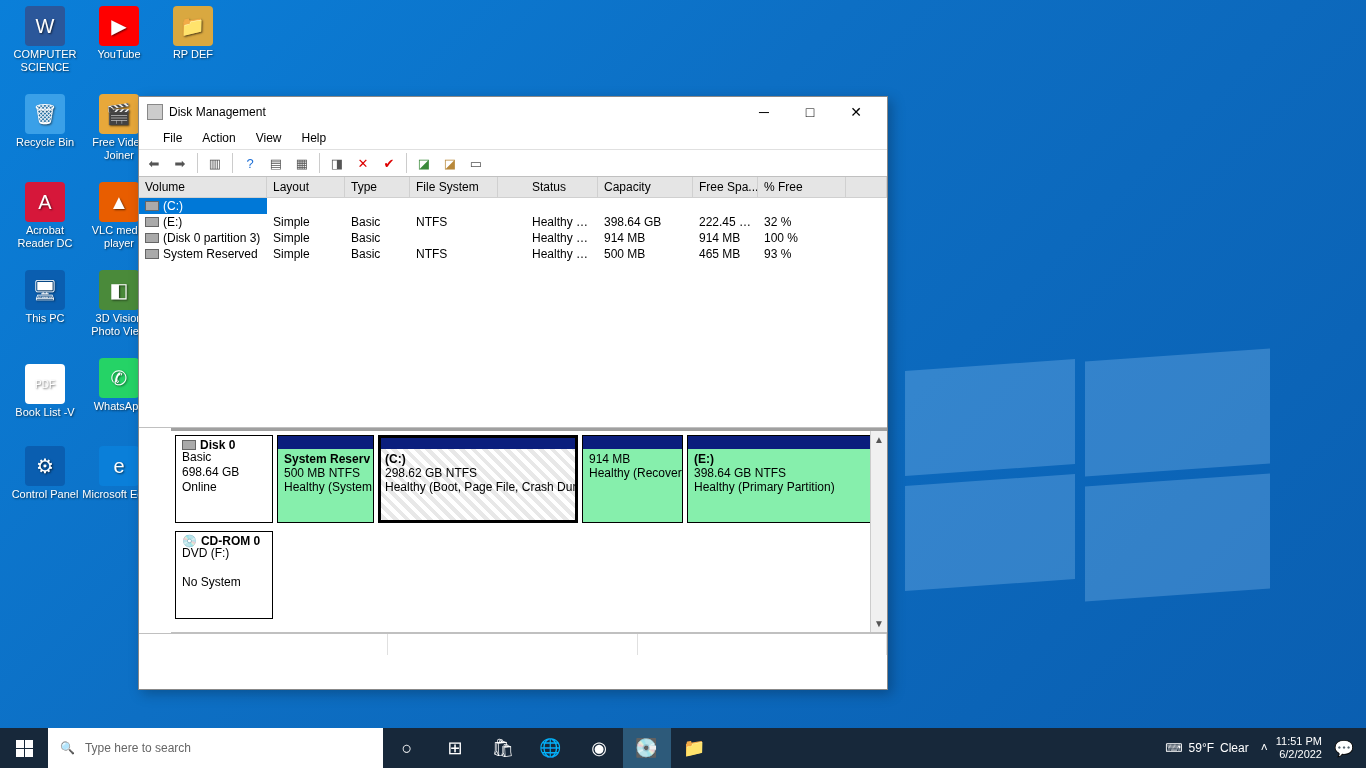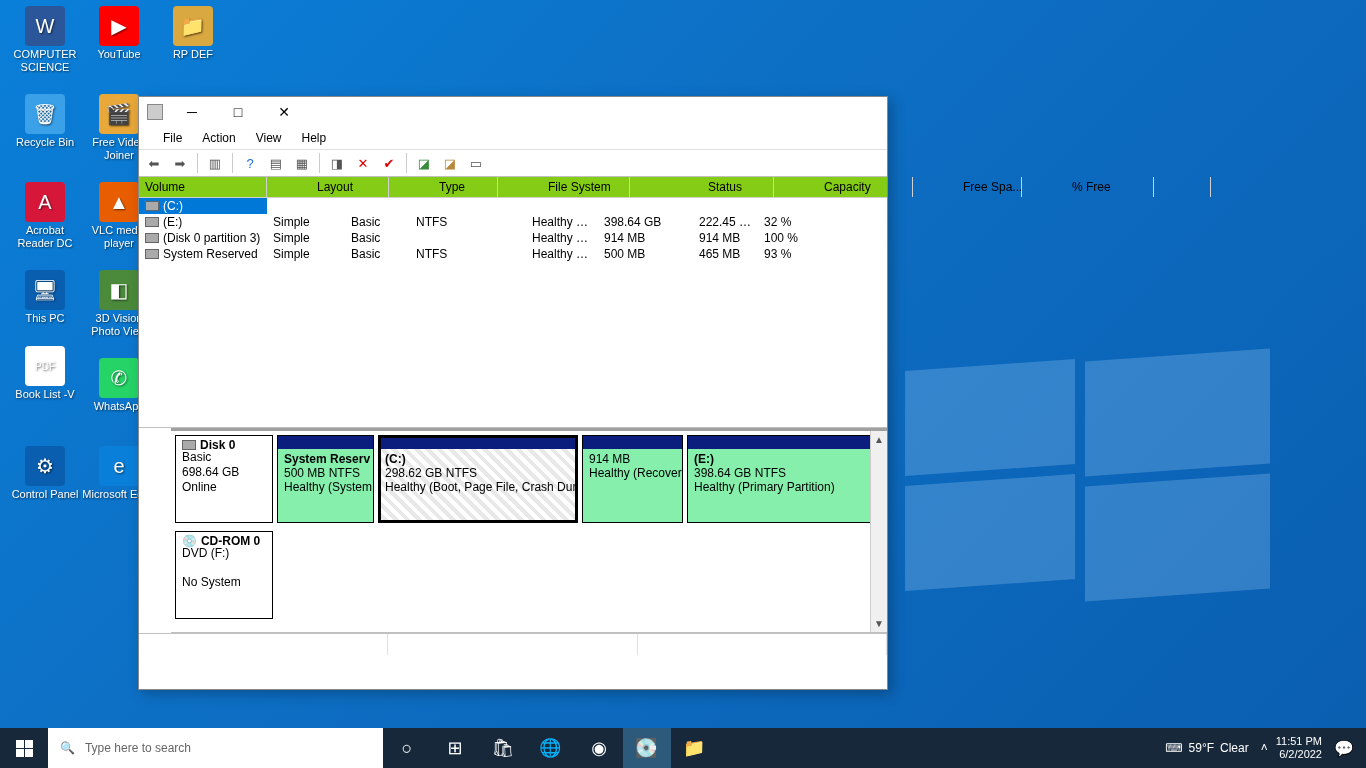--- a/index.html
+++ b/index.html
@@ -41,21 +41,21 @@
   .titlebar .wtitle{ flex:1;}
   .titlebar .wbtn{ width:46px; height:30px; display:flex; align-items:center; justify-content:center; font-size:14px;}
   .menubar{ height:22px; display:flex; align-items:center; padding:0 6px; gap:0;margin-left:8px;}
   .menubar span{ padding:2px 10px;}
   .toolbar{ height:28px; border-top:1px solid #e0e0e0; border-bottom:1px solid #c0c0c0; display:flex; align-items:center; padding:0 4px; gap:4px;}
   .toolbar .tb{ width:22px; height:22px; display:flex; align-items:center; justify-content:center; font-size:13px; color:#555;}
   .toolbar .sep{ width:1px; height:20px; background:#ccc; margin:0 2px;}
 
   
   .vlist{ border-bottom:1px solid #c0c0c0; background:#fff;}
-  .vhead{ display:flex; background:#84cc16; border-bottom:1px solid #d0d0d0;gap:44px;}
+  .vhead{ display:flex; background:#e5e5e5; border-bottom:1px solid #d0d0d0;}
   .vhead div{ border-right:1px solid #d0d0d0; padding:3px 6px; font-size:12px; text-align:left; white-space:nowrap; overflow:hidden;}
   .vrow{ display:flex;}
   .vrow div{ padding:1px 6px; font-size:12px; white-space:nowrap; overflow:hidden; text-overflow:ellipsis;}
   .vrow.selected{ color:#fff;}
   .vrow.selected .c0{ background:#0078d7;}
   .c0{ flex:0 0 128px; display:flex; align-items:center; gap:4px;}
   .c1{ flex:0 0 78px;}
   .c2{ flex:0 0 65px;}
   .c3{ flex:0 0 88px;}
   .c4{ flex:0 0 72px;margin-left:28px;}
@@ -126,41 +126,42 @@
       <div class="lbl">VLC media player</div>
     </div>
     <div class="dicon" style="left: 8px; top: 270px;">
       <div class="glyph" style="background:#0a5eb0;color:#fff;font-size:20px;">🖥</div>
       <div class="lbl">This PC</div>
     </div>
     <div class="dicon" style="left: 82px; top: 270px;">
       <div class="glyph" style="background:#4a8a3a;color:#fff;font-size:20px;">◧</div>
       <div class="lbl">3D Vision Photo View</div>
     </div>
-    <div class="dicon" style="left: 8px; top: 346px;">
+    <div class="dicon" style="left: 8px; top: 364px;">
       <div class="glyph" style="background:#ffffff;color:#fff;font-size:10px;">PDF</div>
       <div class="lbl">Book List -V</div>
     </div>
     <div class="dicon" style="left: 82px; top: 358px;">
       <div class="glyph" style="background:#25d366;color:#fff;font-size:20px;">✆</div>
       <div class="lbl">WhatsApp</div>
     </div>
     <div class="dicon" style="left: 8px; top: 446px;">
       <div class="glyph" style="background:#0a5eb0;color:#fff;font-size:20px;">⚙</div>
       <div class="lbl">Control Panel</div>
     </div>
     <div class="dicon" style="left: 82px; top: 446px;">
       <div class="glyph" style="background:#0a7fd9;color:#fff;font-size:20px;">e</div>
       <div class="lbl">Microsoft Edge</div>
     </div>
   </div>
 
 <div class="window">
   <div class="titlebar">
     <div class="ticon"></div>
+    <div class="wtitle">Disk Management</div>
     <div class="wbtn">─</div>
     <div class="wbtn">□</div>
     <div class="wbtn">✕</div>
   </div>
   <div class="menubar" id="menubar">
       <span>File</span>
       <span>Action</span>
       <span>View</span>
       <span>Help</span>
     </div>

